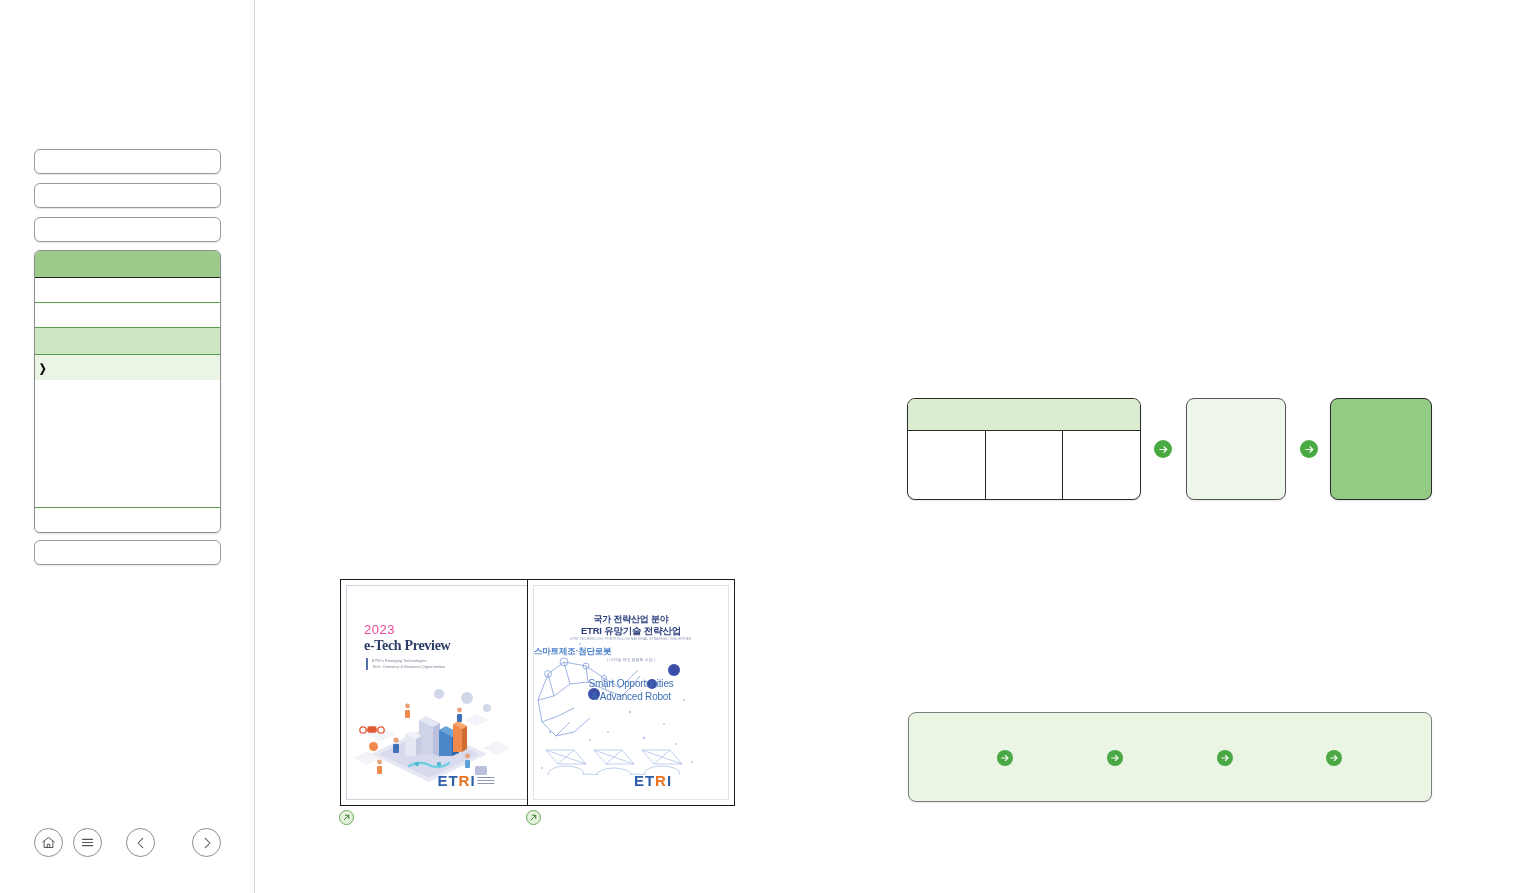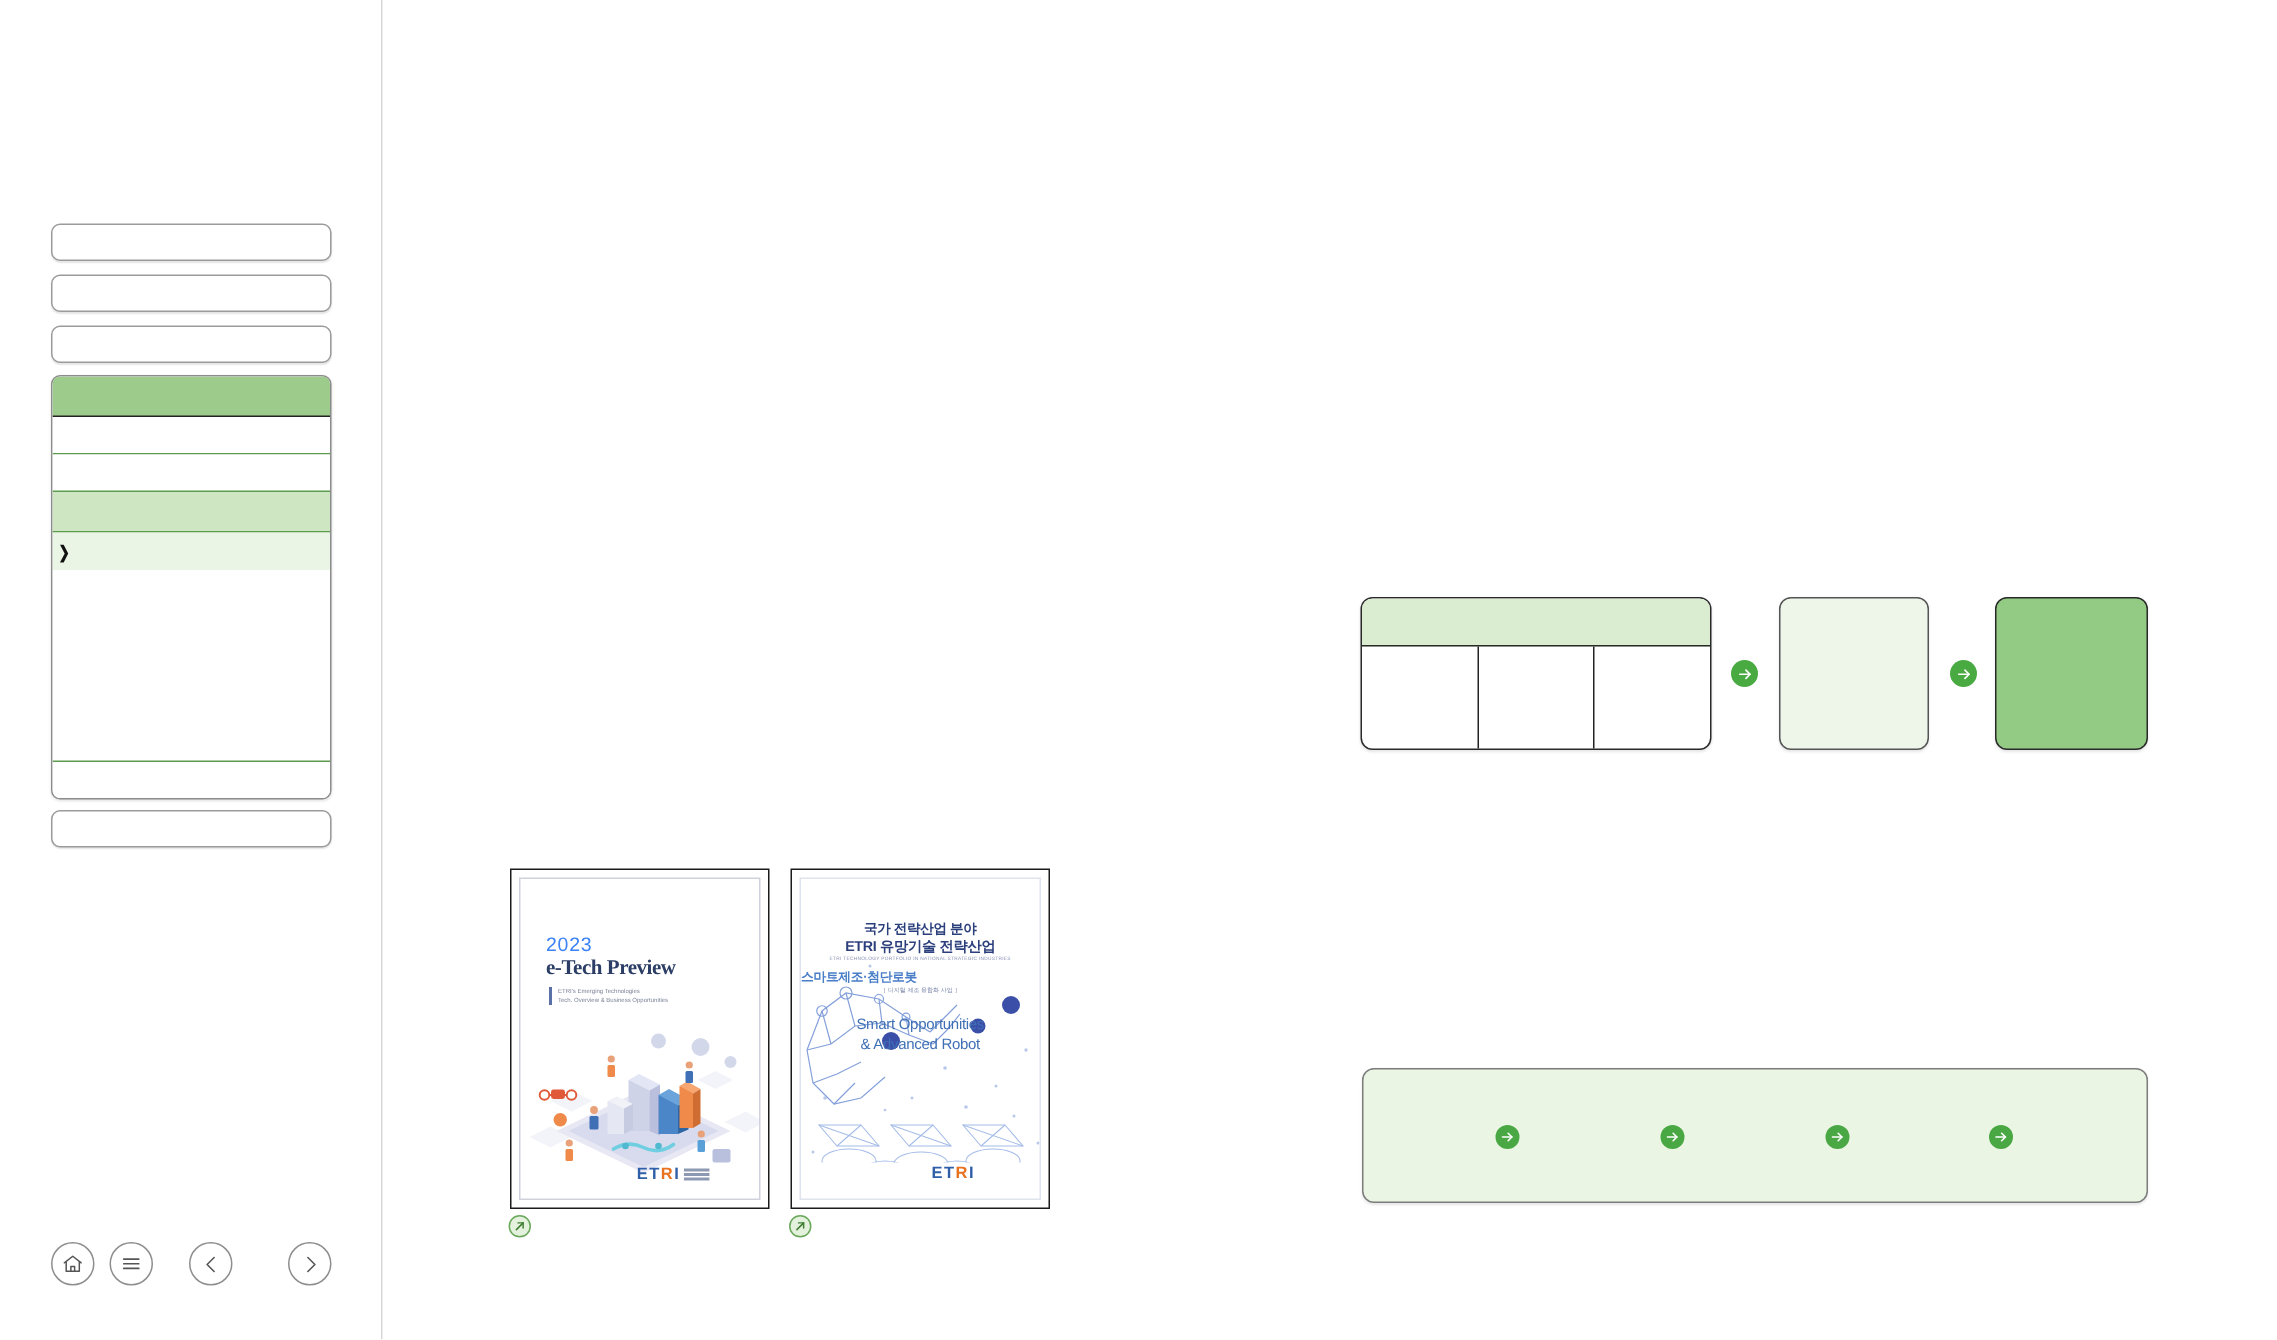--- a/index.html
+++ b/index.html
@@ -74,35 +74,35 @@
     display: flex; align-items: center; justify-content: center;
   }
   #nav-home { left: 0px; }
   #nav-menu { left: 39px; }
   #nav-prev { left: 92px; }
   #nav-next { left: 158px; }
   .nav-btn svg { display: block; }
 
   
   .cover {
-    position: absolute; width: 173px; height: 227px;
+    position: absolute; width: 208px; height: 227px;
     border: 1px solid #1b1b1b; background: #ffffff; overflow: hidden;
   }
   #cover-1 { left: 340px; top: 579px; }
   #cover-2 { left: 527px; top: 579px; }
 
   .c1-inner { position: absolute; inset: 5px; border: 1px solid #cfd2dd; background:#fff; }
-  .c1-year { position:absolute; left:17px; top:36px; font-size:13px; color:#3b82f6; letter-spacing:0.5px; }
+  .c1-year { position:absolute; left:17px; top:36px; font-size:13px; color:#ec4899; letter-spacing:0.5px; }
   .c1-title { position:absolute; left:17px; top:52px; font-size:14px; font-weight:bold; color:#2c3e66; letter-spacing:-0.3px;font-family:Liberation Serif, serif; }
   .c1-sub { position:absolute; left:19px; top:72px; font-size:4px; color:#7b8398; line-height:1.55;
             border-left:2px solid #5b6fa8; padding-left:4px; }
   .c1-art { position:absolute; left:0; right:0; top:88px; height:118px; overflow:hidden; }
   .c1-logo { position:absolute; left:50%; transform:translateX(-50%); bottom:10px;
              display:flex; align-items:center; gap:2px; }
-  .etri-word { font-size:11px; font-weight:bold; letter-spacing:1px;margin-left:44px; }
+  .etri-word { font-size:15px; font-weight:bold; letter-spacing:1px;margin-left:44px; }
   .etri-e { color:#2f5fa8; } .etri-t { color:#2f5fa8; } .etri-r { color:#e8721f; } .etri-i { color:#2f5fa8; }
   .etri-bars { display:flex; flex-direction:column; gap:1.5px; }
   .etri-bars i { display:block; width:17px; height:1.6px; background:#8d99b3; }
 
   .c2-inner { position:absolute; inset:5px; border:1px solid #dfe3ee; background:#fff; }
   .c2-k1 { position:absolute; width:100%; text-align:center; top:27px; font-size:9px; font-weight:bold; color:#2b3f7c; letter-spacing:-0.2px; }
   .c2-k2 { position:absolute; width:100%; text-align:center; top:39px; font-size:9.5px; font-weight:bold; color:#2b3f7c; letter-spacing:-0.2px; }
   .c2-k3 { position:absolute; width:100%; text-align:center; top:51px; font-size:3.2px; color:#8a93b5; letter-spacing:0.2px; }
   .c2-k4 { position:absolute; width:100%; text-align:left; top:60px; font-size:8.5px; font-weight:bold; color:#4a7fc8; letter-spacing:-0.2px; }
   .c2-k5 { position:absolute; width:100%; text-align:center; top:71px; font-size:4px; color:#7b86ab; }

